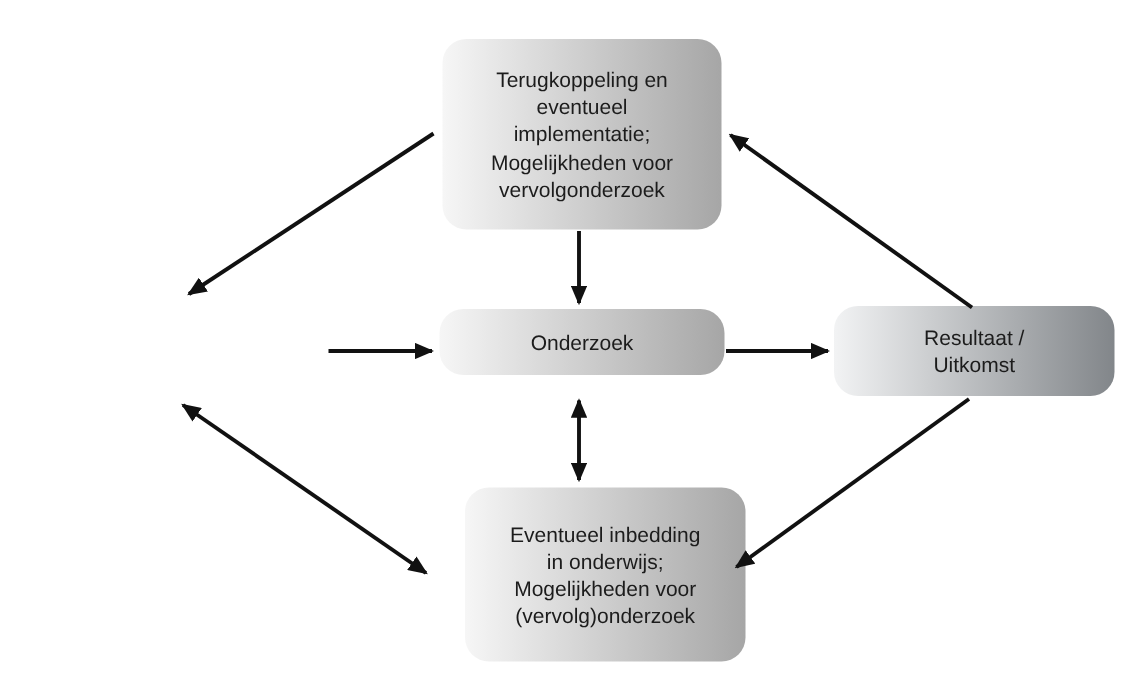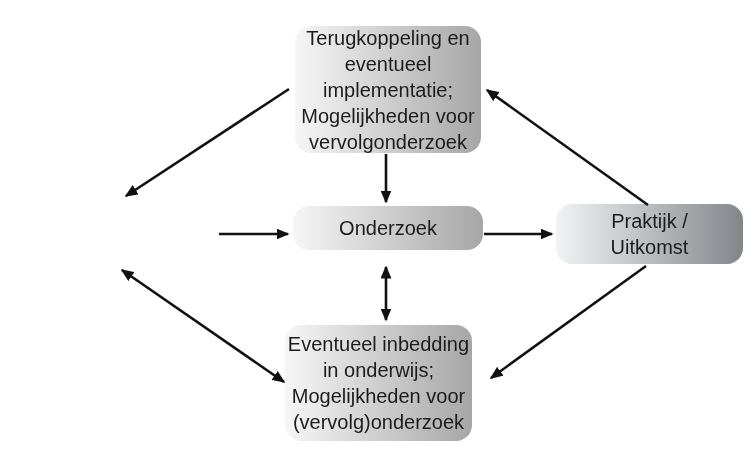--- a/index.html
+++ b/index.html
@@ -20,30 +20,30 @@
     font-family:"Liberation Sans","DejaVu Sans",sans-serif;
     overflow:hidden;
   }
   .node{
     position:absolute;
     display:flex;align-items:center;justify-content:center;
     border-radius:16px;
     background:linear-gradient(90deg,var(--box-light) 0%,var(--box-dark) 100%);
     color:var(--text-color);
     text-align:center;
-    font-size:20px;
+    font-size:14px;
     line-height:1.3;
   }
   .node-label{white-space:pre-line;}
   .node-feedback {left:295px;top:26px; width:186px;height:127px;}
   .node-praktijk {left:30px; top:207px;width:188px;height:56px;}
   .node-onderzoek{left:293px;top:206px;width:190px;height:44px;}
   .node-resultaat{left:556px;top:204px;width:187px;height:60px;
     background:linear-gradient(90deg,var(--result-light) 0%,var(--result-dark) 100%);}
-  .node-bottom   {left:285px;top:325px;width:187px;height:116px;}
+  .node-bottom   {left:310px;top:325px;width:187px;height:116px;}
   svg.arrows{
     position:absolute;left:0;top:0;
     pointer-events:none;
   }
   svg.arrows line{stroke:var(--arrow-color);stroke-width:2.6;}
 </style>
 </head>
 <body>
 
 <div class="canvas">
@@ -55,21 +55,21 @@
 Mogelijkheden voor
 vervolgonderzoek</span>
   </div>
 
 
   <div class="node node-onderzoek">
     <span class="node-label">Onderzoek</span>
   </div>
 
   <div class="node node-resultaat">
-    <span class="node-label">Praktijk /
+    <span class="node-label">Resultaat /
 Uitkomst</span>
   </div>
 
   <div class="node node-bottom">
     <span class="node-label">Eventueel inbedding
 in onderwijs;
 Mogelijkheden voor
 (vervolg)onderzoek</span>
   </div>
 

